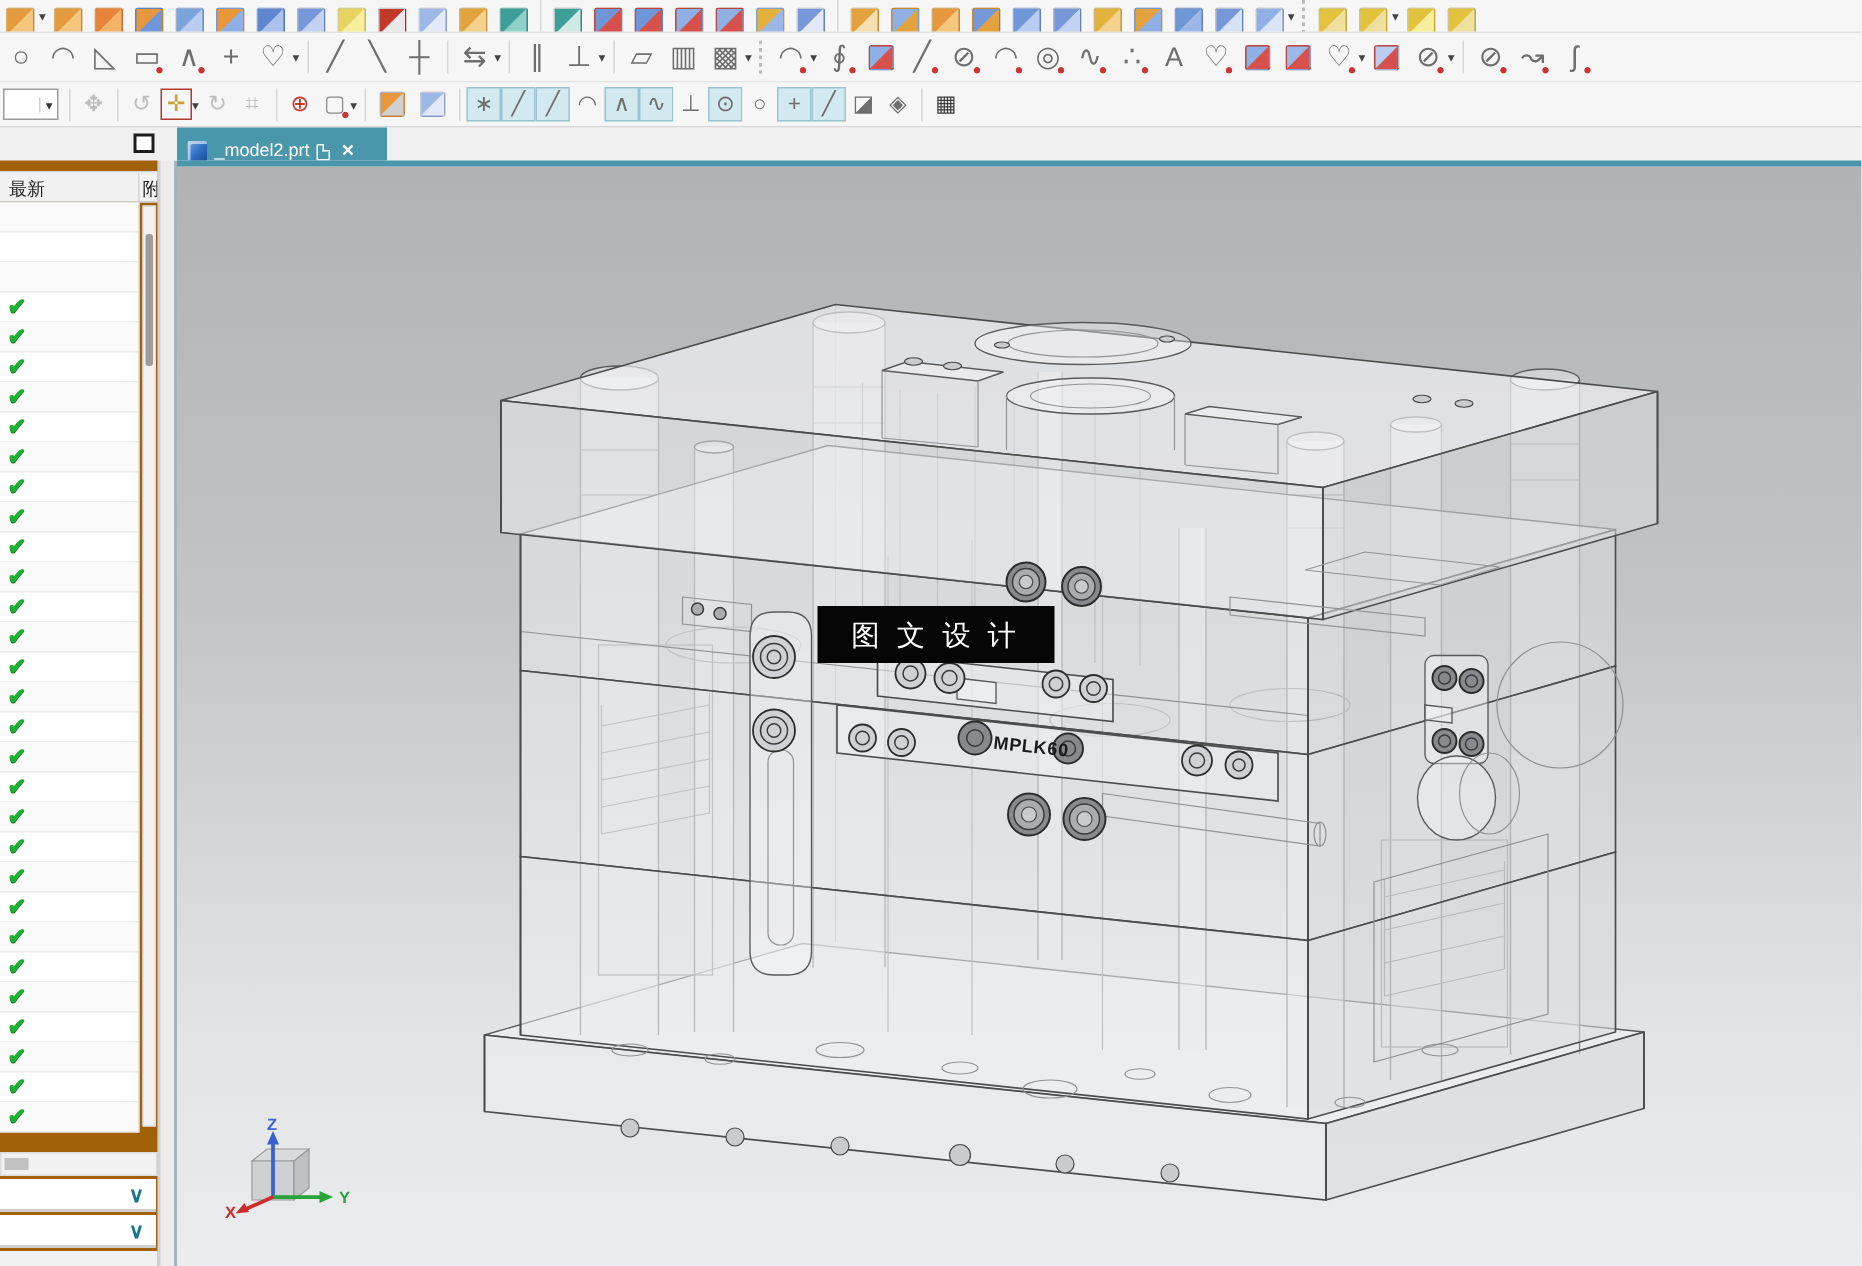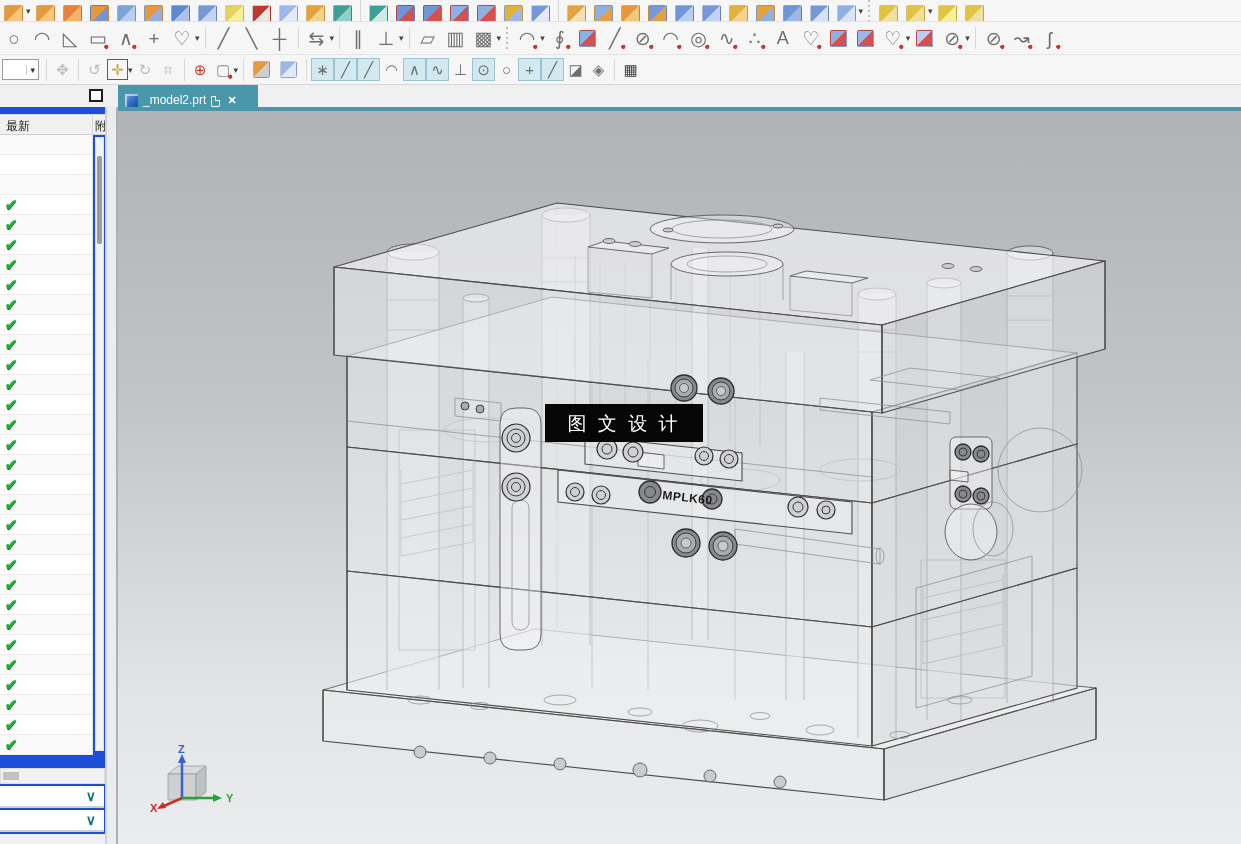--- a/index.html
+++ b/index.html
@@ -41,21 +41,21 @@
     background:linear-gradient(135deg,#79a8e0 0%, #2f6fc4 55%, #1d4f9a 100%);
     box-shadow:inset 2px 2px 0 rgba(255,255,255,.55); }
   .tab-title { font-size:12px; }
   .tab-page { width:9px; height:11px; border:1px solid #fff; border-radius:1px; position:relative; }
   .tab-page::after { content:""; position:absolute; right:-1px; top:-1px; width:4px; height:4px;
     background:#4a96ab; border-left:1px solid #fff; border-bottom:1px solid #fff; }
   .tab-close { font-size:11px; font-weight:bold; margin-left:2px; }
 
   
   .main { display:flex; height:737px; }
-  .sidebar { width:105px; background:#1d4ed8; position:relative; }
+  .sidebar { width:105px; background:#a16207; position:relative; }
   .sb-header { height:21px; margin-top:7px; background:#f1f1f1; border-top:1px solid #d9d9d9;
     border-bottom:1px solid #cfcfcf; display:flex; font-size:12px; color:#222; overflow:hidden; }
   .sb-col1 { width:93px; padding:3px 0 0 6px; border-right:1px solid #d4d4d4; }
   .sb-col2 { width:12px; padding:3px 0 0 2px; overflow:hidden; white-space:nowrap; }
   .sb-body { position:absolute; top:28px; left:0; width:93px; height:620px; overflow:hidden; background:#fff; border-right:1px solid #e0e0e0;}
   .sb-row { height:20px; border-bottom:1px solid #ececec; padding-left:5px; display:flex; align-items:center; }
   .sb-row:nth-child(odd){ background:#fafafa; }
   .check { color:#1db133; font-size:15px; font-weight:bold; line-height:1; text-shadow:0 1px 0 #0b7020; }
   .sb-vscroll { position:absolute; top:30px; right:1px; width:9px; height:614px; background:#f2f2f2; border:1px solid #e2e2e2; }
   .sb-vthumb { position:absolute; top:18px; left:1px; width:5px; height:88px; background:#9d9d9d; border-radius:2px; }

